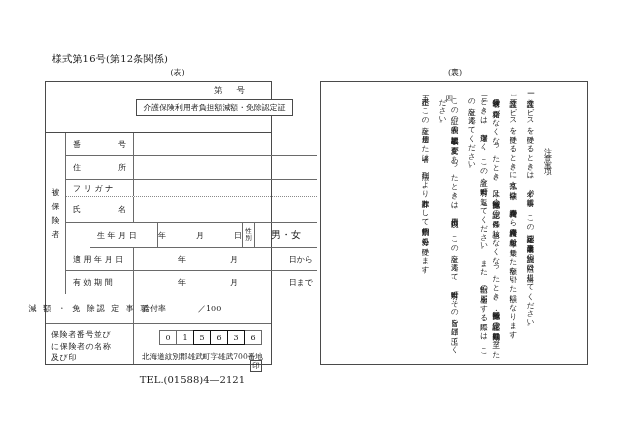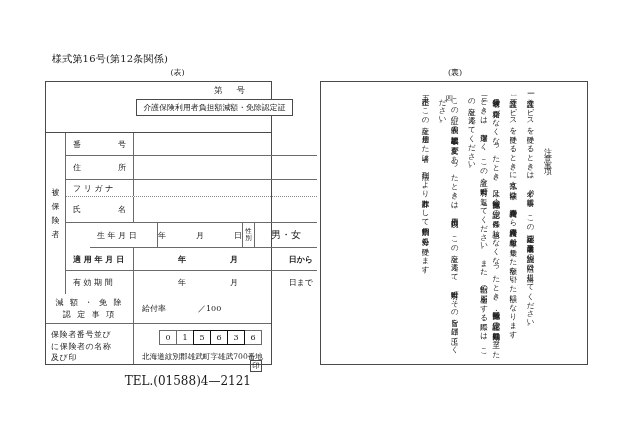--- a/index.html
+++ b/index.html
@@ -148,21 +148,21 @@
     padding: 0 8px;
     box-sizing: border-box;
     position: relative;
   }
 
   .r-ban    { height: 23px; }
   .r-addr   { height: 24px; }
   .r-furi   { height: 17px; border-bottom: 1px dotted #8a8a8a; }
   .r-name   { height: 26px; }
   .r-birth  { height: 25px; margin-left: 24px; }
-  .r-apply  { height: 23px; font-weight: bold; }
+  .r-apply  { height: 23px; }
   .r-valid  { height: 23px; }
 
   
   .birth-fields {
     flex: 1;
     display: flex;
     align-items: center;
     justify-content: center;
     font-size: 8px;
     letter-spacing: 0;
@@ -208,21 +208,21 @@
     text-align: center;
   }
 
   
   .r-benefit { height: 30px; }
   .benefit-label {
     width: 88px;
     min-width: 88px;
     border-right: 1px solid #6a6a6a;
     display: flex;
-    flex-direction: column;
+    flex-direction: row;
     align-items: center;
     justify-content: center;
     font-size: 8px;
     line-height: 1.5;
     box-sizing: border-box;
     letter-spacing: 2px;
     white-space: nowrap;
   }
   .benefit-value {
     flex: 1;
@@ -303,23 +303,23 @@
     height: 12px;
     border: 1px solid #4a4a4a;
     display: flex;
     align-items: center;
     justify-content: center;
     font-size: 7.5px;
     box-sizing: border-box;
   }
   .insurer-tel {
     position: absolute;
-    right: 20px;
+    right: 26px;
     top: 50px;
-    font-size: 12px;
+    font-size: 10px;
     white-space: nowrap;
   }
 
   
   .back-panel {
     position: absolute;
     left: 320px;
     top: 81px;
     width: 268px;
     height: 284px;

